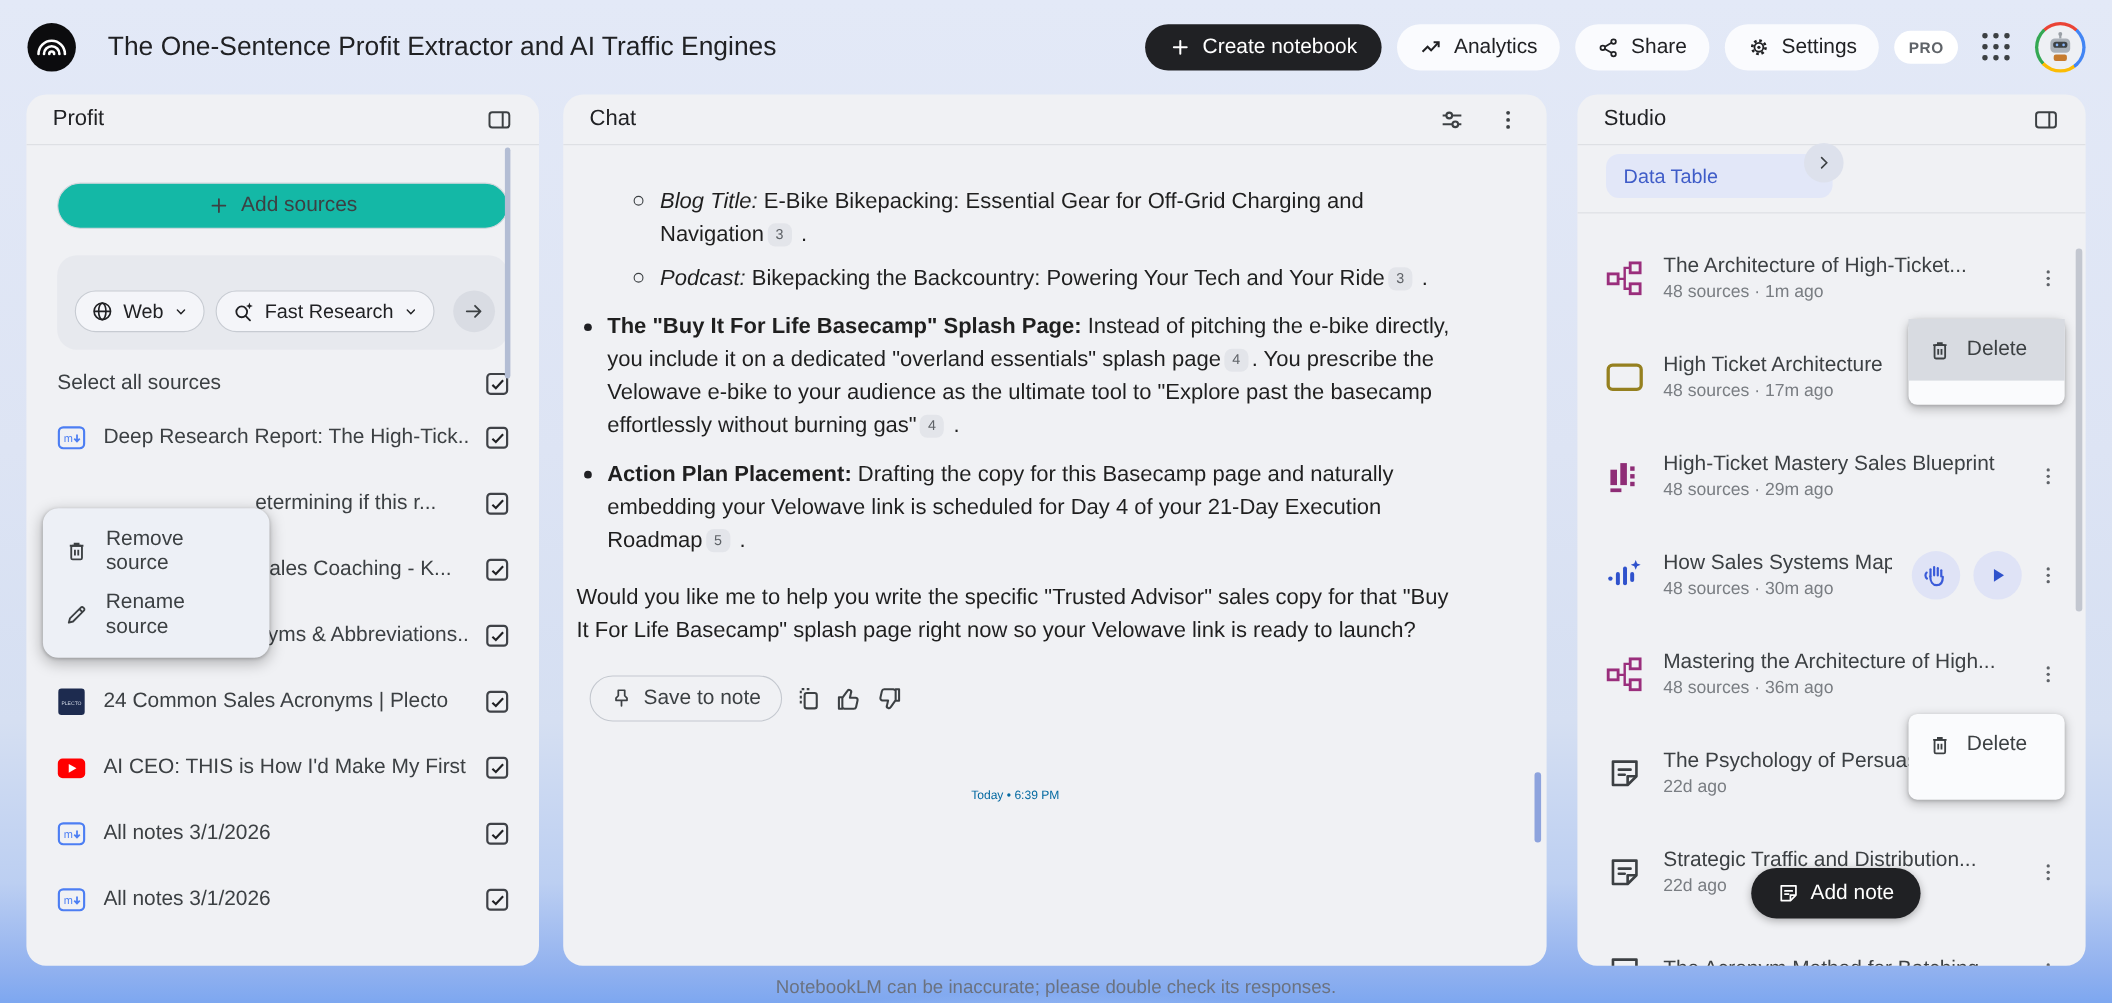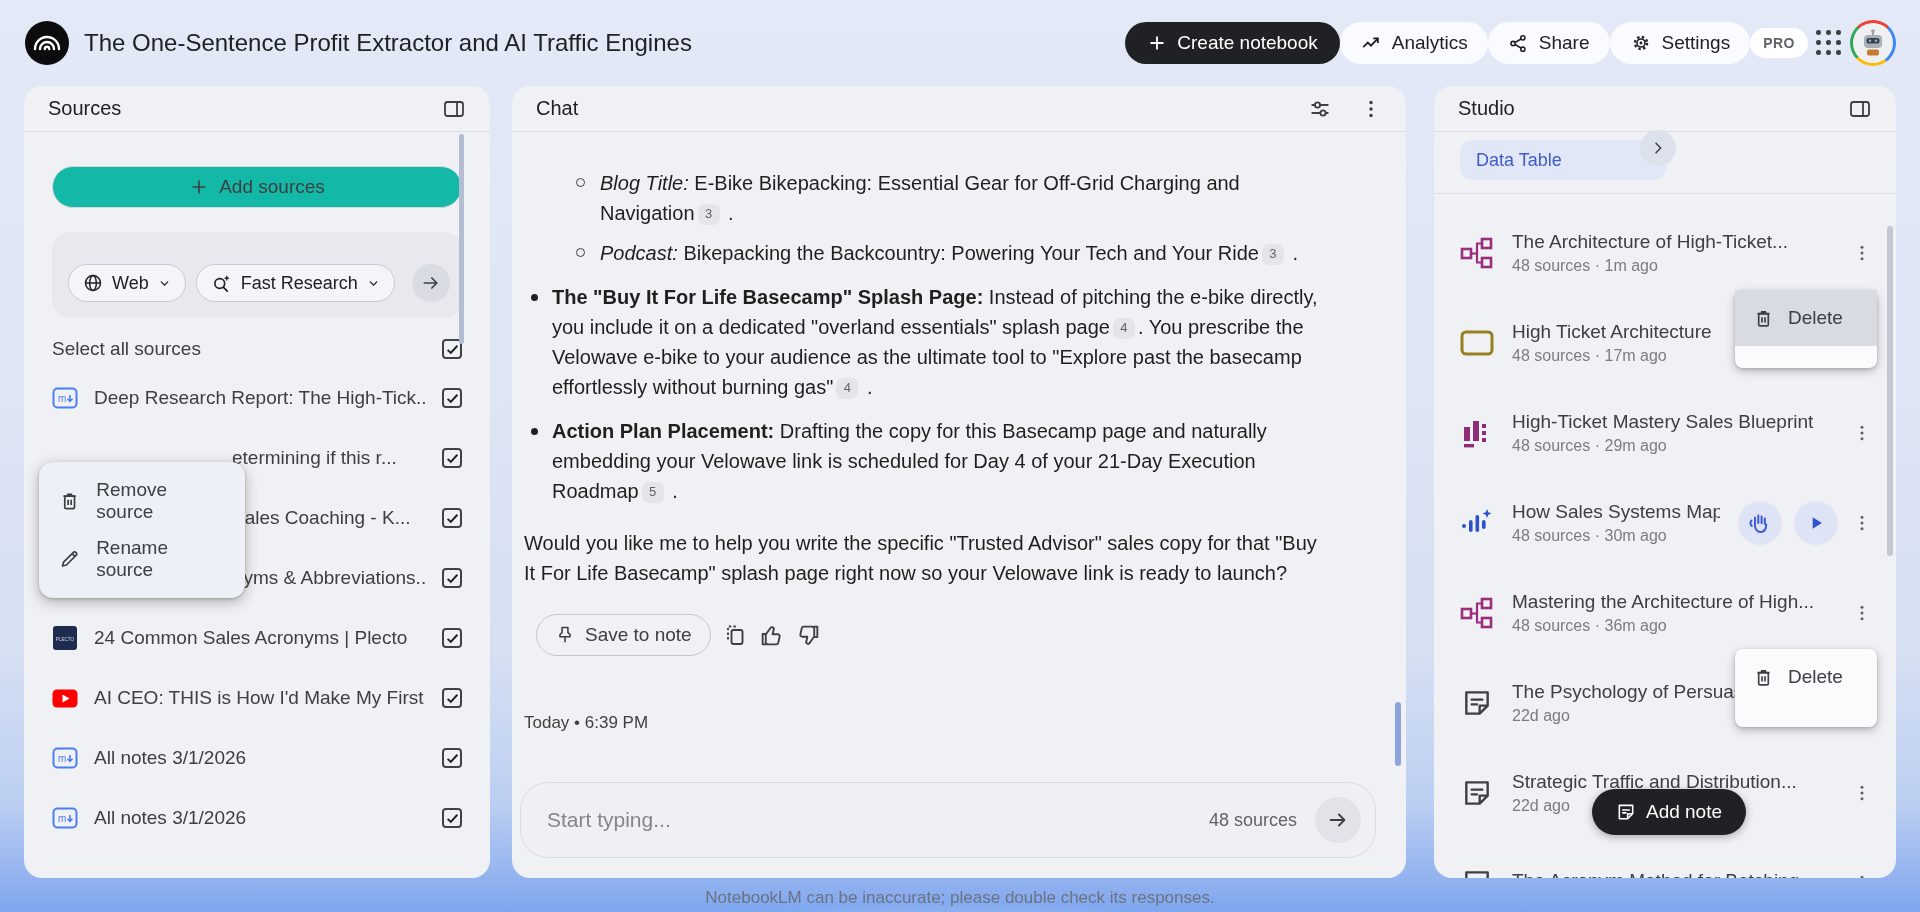--- a/index.html
+++ b/index.html
@@ -7,21 +7,21 @@
   body {
     font-family:"Liberation Sans", sans-serif;
     background:linear-gradient(180deg,#e3e9f7 0%,#dde4f4 45%,#d5dff2 72%,#bccff2 88%,#8fb0ef 97%,#7da7f0 100%);
     position:relative; color:#1f1f1f;
   }
   body::after{ content:""; position:absolute; left:25%; right:25%; bottom:-40px; height:120px;
     background:radial-gradient(50% 60% at 50% 100%, rgba(255,255,255,.55), rgba(255,255,255,0) 70%); pointer-events:none;}
   svg { display:block; }
 
   
-  .topbar { position:absolute; top:0; left:0; width:1920px; height:86px; display:flex; align-items:center; padding:0 24px; }
+  .topbar { position:absolute; top:0; left:0; width:1920px; height:86px; display:flex; align-items:center; padding:0 24px; gap:14px; }
   .logo { width:46px; height:46px; flex:0 0 auto; }
   .nb-title { font-size:24px; color:#202124; margin-left:14px; white-space:nowrap; }
   .tb-spacer { flex:1; }
   .pill { height:42px; border-radius:21px; display:flex; align-items:center; gap:10px; padding:0 20px; font-size:19px; color:#202124; background:rgba(255,255,255,.82); cursor:pointer; }
   .pill.dark { background:#202124; color:#fff; padding:0 22px; }
   .pro { height:30px; padding:0 13px; background:#fff; border-radius:15px; font-size:14px; font-weight:700; color:#5f6368; display:flex; align-items:center; letter-spacing:.5px; }
   .grid-icon { width:26px; height:26px; display:grid; grid-template-columns:repeat(3,1fr); gap:4px; margin:0 8px; }
   .grid-icon i { width:4.5px; height:4.5px; border-radius:50%; background:#3c4043; }
   .avatar { width:46px; height:46px; border-radius:50%; padding:3px;
     background:conic-gradient(#ea4335 0 12%, #4285f4 12% 40%, #fbbc05 40% 63%, #34a853 63% 88%, #ea4335 88% 100%); }
@@ -67,21 +67,21 @@
   .li-sub { position:relative; padding-left:76px; margin-top:10px; }
   .li-sub::before { content:""; position:absolute; left:52px; top:10px; width:7px; height:7px; border-radius:50%; border:1.8px solid #3c4043; background:transparent; }
   .lead-i { font-style:italic; }
   .lead-b { font-weight:700; }
   .cite { display:inline-flex; align-items:center; justify-content:center; min-width:22px; height:21px; padding:0 6px;
     border-radius:7px; background:#e3e5ea; color:#5f6368; font-size:13px; font-style:normal; vertical-align:2px; margin:0 3px; cursor:pointer; }
   .answer-p { margin-top:22px; }
   .actions { display:flex; align-items:center; gap:12px; margin:26px 0 0 12px; }
   .save-note { height:42px; border:1px solid #c4c8cf; border-radius:21px; display:flex; align-items:center; gap:10px; padding:0 18px; font-size:19px; color:#3c4043; cursor:pointer; }
   .act-ico { cursor:pointer; }
-  .today { color:#404040; font-size:17px; margin-top:52px; }
+  .today { text-align:center; color:#0369a1; font-size:11px; margin-top:52px; }
   .input-bar { position:absolute; left:8px; right:30px; bottom:20px; height:76px; background:#eff0f4; border:1px solid #d7dae0; border-radius:28px; display:flex; align-items:center; padding:0 14px 0 26px; }
   .input-bar input { flex:1; border:0; outline:0; background:transparent; font-size:21px; color:#3c4043; font-family:inherit; }
   .input-bar input::placeholder { color:#80868b; }
   .src-count { font-size:18px; color:#5f6368; margin-right:18px; white-space:nowrap; }
   .send-btn { width:46px; height:46px; border-radius:50%; background:#e1e3e9; display:flex; align-items:center; justify-content:center; cursor:pointer; }
   .chat-scrollbar { position:absolute; right:5px; bottom:112px; width:6px; height:64px; border-radius:3px; background:#8da3dd; }
   .disclaimer { position:absolute; left:0; width:1920px; top:888px; text-align:center; font-size:17px; color:#6b7280; }
 
   
   .chip-row { position:relative; height:62px; border-bottom:1px solid #dcdee3; }
@@ -172,21 +172,21 @@
         <circle cx="12" cy="12.8" r="1.2" fill="#8ab4f8"></circle>
           <circle cx="18" cy="12.8" r="1.2" fill="#8ab4f8"></circle>
         <rect x="9" y="21.5" width="12" height="6" rx="2" fill="#c77b2e"></rect>
       </svg>
     </div>
   </div>
 </div>
 
 <div class="panel" id="sourcesPanel">
   <div class="panel-head">
-    <span class="panel-title">Sources</span>
+    <span class="panel-title">Profit</span>
     <span class="head-spacer"></span>
     <svg width="24" height="24" viewBox="0 0 24 24">
       <rect x="3" y="5" width="18" height="14" rx="2.5" fill="none" stroke="#3c4043" stroke-width="1.8"></rect>
       <line x1="15" y1="5" x2="15" y2="19" stroke="#3c4043" stroke-width="1.8"></line>
       </svg>
   </div>
 
   <div class="add-sources">
     <svg width="20" height="20" viewBox="0 0 24 24">
         <path d="M12 5v14M5 12h14" stroke="#3c4043" stroke-width="2" stroke-linecap="round"></path>
@@ -402,29 +402,20 @@
       <svg class="act-ico" width="25" height="25" viewBox="0 0 24 24">
           <g transform="rotate(180 12 12)">
             <path d="M3.5 10.5h3v10h-3zM6.5 19.5l1.8 1h8.2c1 0 1.8-.7 2-1.6l1.3-5.8A1.9 1.9 0 0 0 18 10.8h-4.9l.9-4.1A1.8 1.8 0 0 0 10.8 5L6.5 11z" fill="none" stroke="#3c4043" stroke-width="1.8" stroke-linejoin="round"></path>
           </g>
         </svg>
     </div>
 
     <div class="today">Today • 6:39 PM</div>
   </div>
 
-  <div class="input-bar">
-    <input placeholder="Start typing..." style="">
-    <span class="src-count">48 sources</span>
-    <div class="send-btn">
-      <svg width="22" height="22" viewBox="0 0 24 24">
-          <path d="M4 12h15M13 6l6 6-6 6" fill="none" stroke="#3c4043" stroke-width="2" stroke-linecap="round" stroke-linejoin="round"></path>
-        </svg>
-    </div>
-  </div>
   <div class="chat-scrollbar"></div>
 </div>
 
 <div class="panel" id="studioPanel">
   <div class="panel-head">
     <span class="panel-title">Studio</span>
     <span class="head-spacer"></span>
     <svg width="24" height="24" viewBox="0 0 24 24">
       <rect x="3" y="5" width="18" height="14" rx="2.5" fill="none" stroke="#3c4043" stroke-width="1.8"></rect>
       <line x1="15" y1="5" x2="15" y2="19" stroke="#3c4043" stroke-width="1.8"></line>

